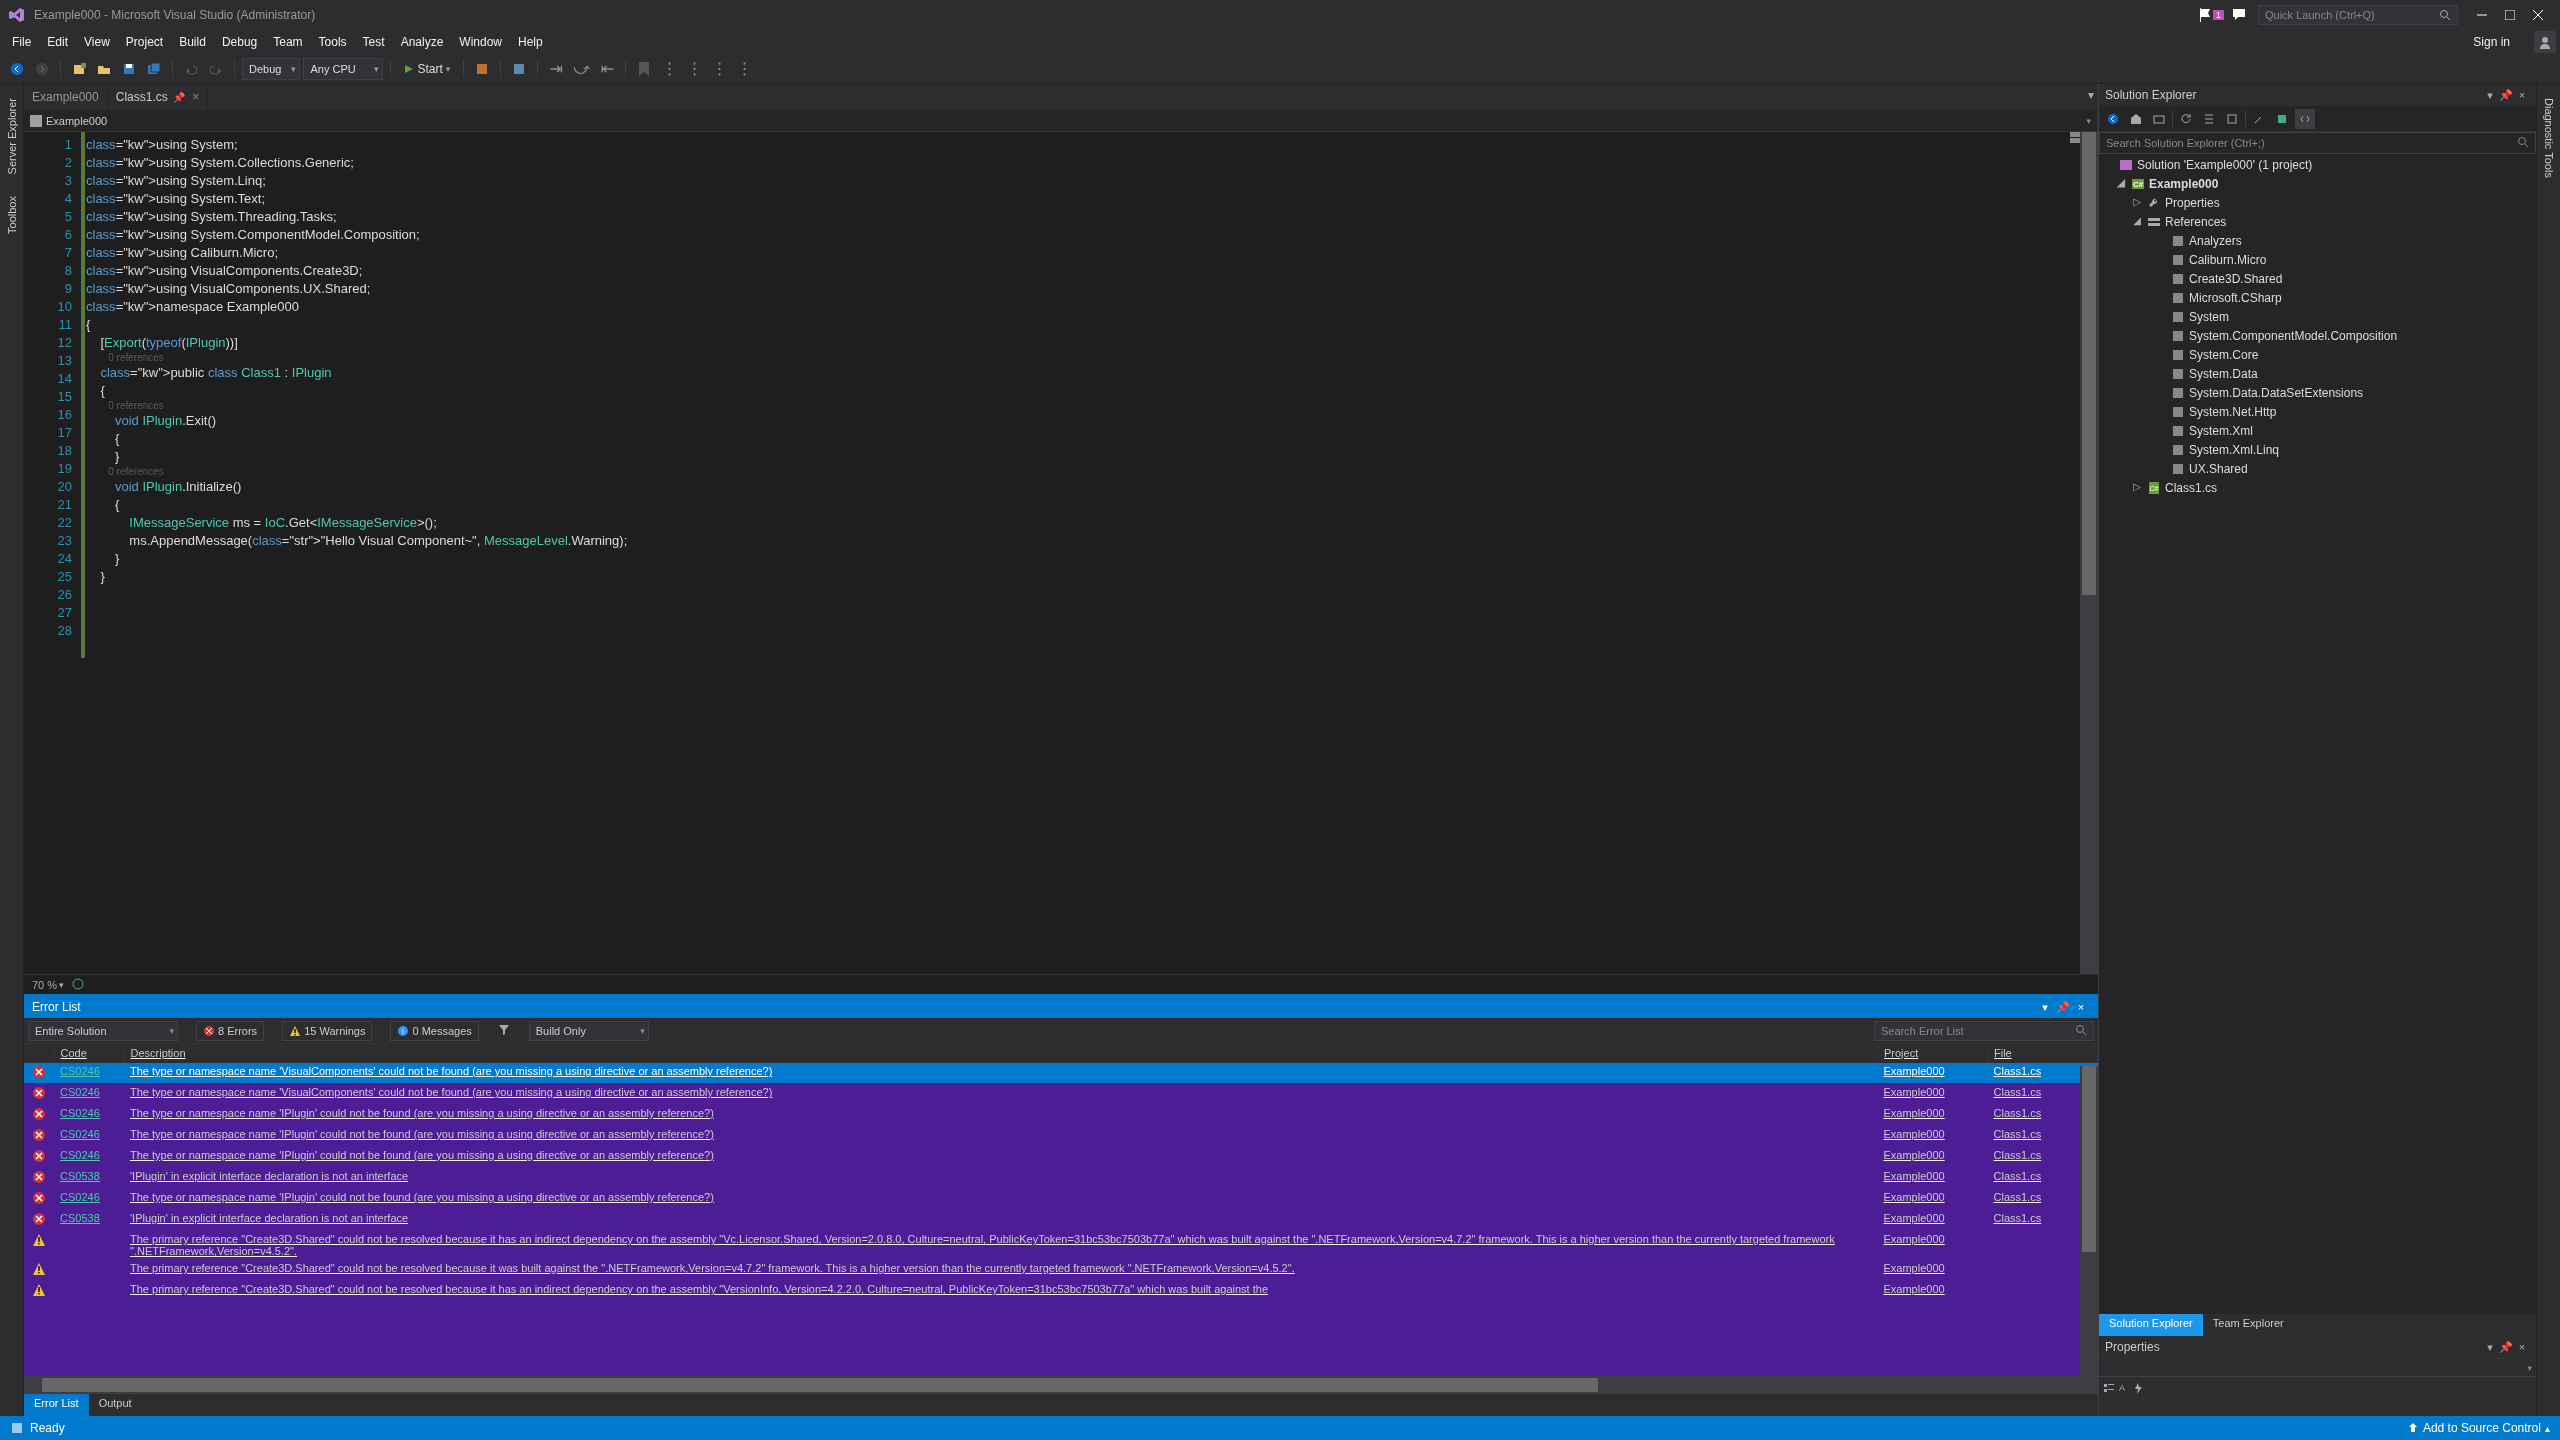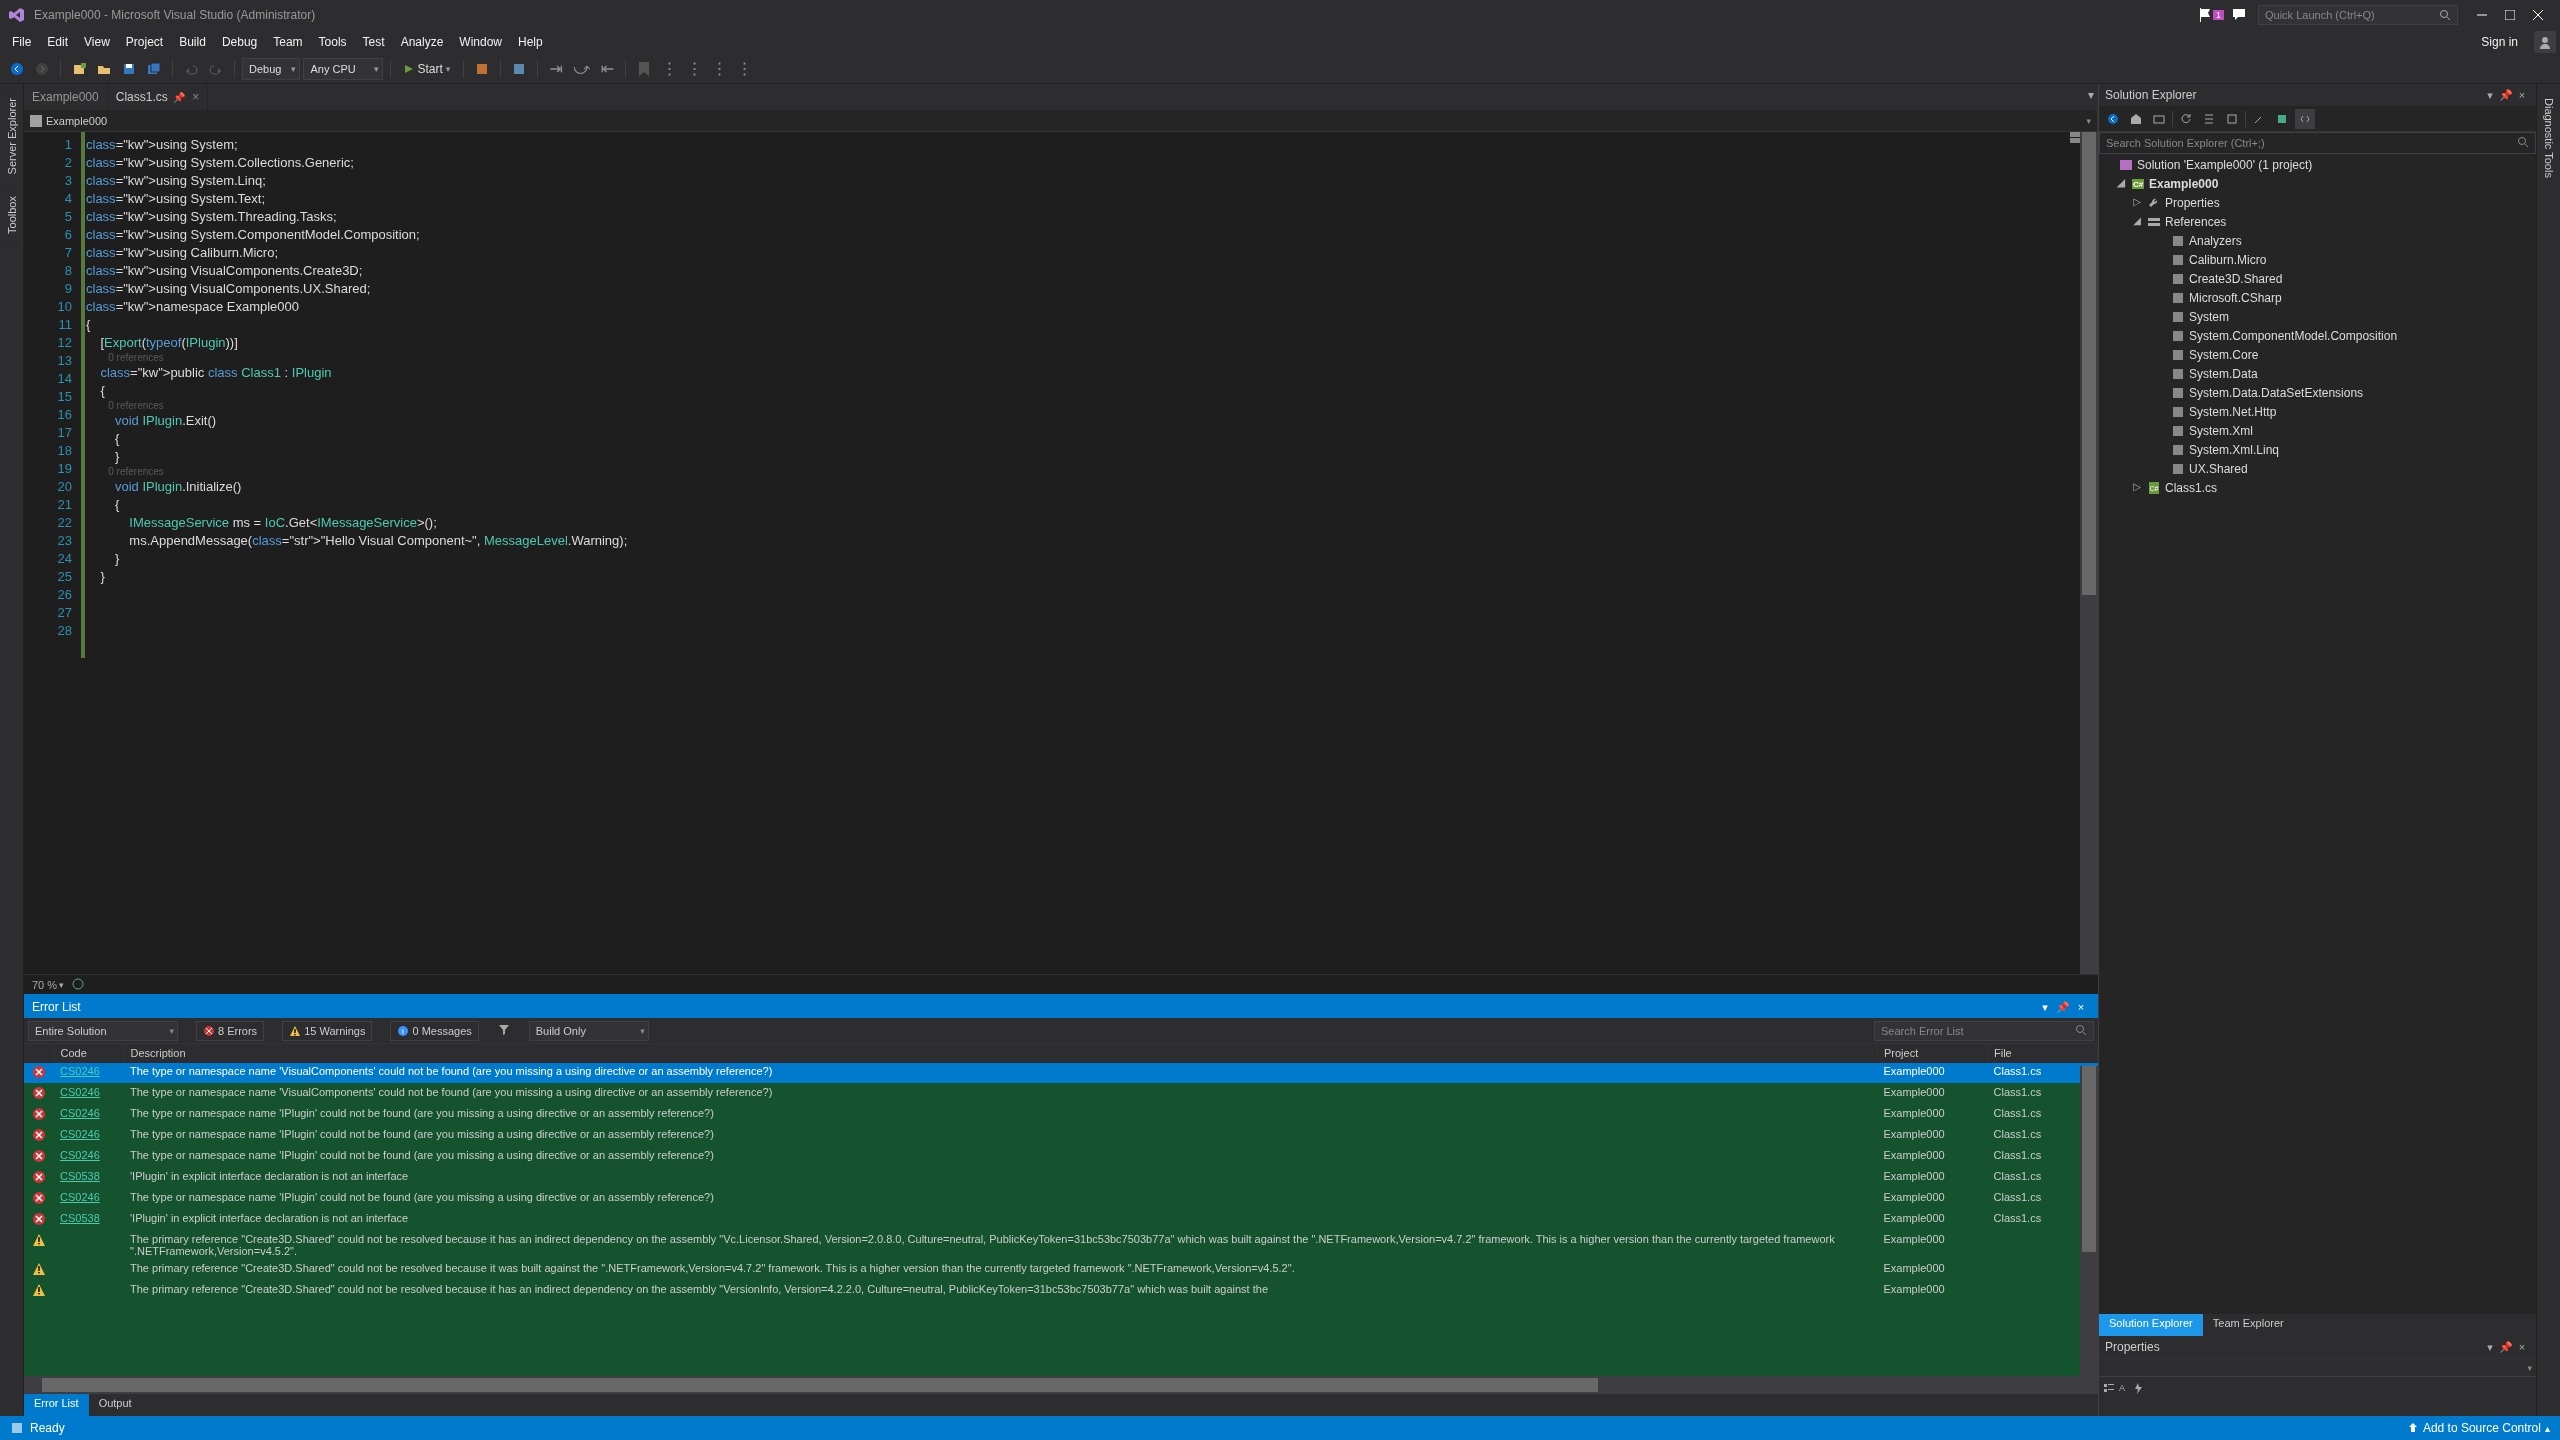--- a/index.html
+++ b/index.html
@@ -11,21 +11,21 @@
 .titlebar .title-text { flex: 0 0 auto; }
 .titlebar .spacer { flex: 1; }
 .titlebar .flag-icon { margin-right: 8px; display: flex; align-items: center; }
 .titlebar .ql { width: 200px; height: 20px; background: #333337; border: 1px solid #3f3f46; color: #888; font-size: 11px; padding: 0 6px; display: flex; align-items: center; justify-content: space-between; margin-right: 10px; }
 .titlebar .winbtn { width: 28px; height: 22px; display: flex; align-items: center; justify-content: center; color: #fff; }
 
 
 .menubar { height: 24px; background: #2d2d30; display: flex; align-items: center; padding: 0 4px; }
 .menubar .menu-item { padding: 3px 8px; font-size: 12px; color: #f1f1f1; }
 .menubar .spacer { flex: 1; }
-.menubar .signin { font-size: 12px; color: #f1f1f1; margin-right: 16px; }
+.menubar .signin { font-size: 12px; color: #f1f1f1; margin-right: 24px; }
 .menubar .avatar { width: 22px; height: 22px; background: #3e3e42; border-radius: 2px; display:flex;align-items:center;justify-content:center; }
 
 
 .toolbar { height: 30px; background: #2d2d30; display: flex; align-items: center; padding: 0 6px; gap: 3px; border-bottom: 1px solid #222; }
 .toolbar .tb-btn { height: 22px; min-width: 22px; display: flex; align-items: center; justify-content: center; padding: 0 3px; }
 .toolbar .tb-sep { width: 1px; height: 18px; background: #3f3f46; margin: 0 4px; }
 .toolbar .tb-combo { height: 22px; background: #333337; border: 1px solid #3f3f46; font-size: 11px; color: #ddd; padding: 0 18px 0 6px; display: flex; align-items: center; position: relative; }
 .toolbar .tb-combo::after { content: "▾"; position: absolute; right: 4px; font-size: 9px; color: #999; }
 .toolbar .tb-start { display: flex; align-items: center; gap: 3px; font-size: 12px; color: #ddd; padding: 0 6px; height: 22px; }
 
@@ -72,21 +72,21 @@
 
 .errlist { height: 400px; display: flex; flex-direction: column; border-top: 2px solid #007acc; }
 .errlist .hdr { height: 22px; background: #007acc; color: #fff; display: flex; align-items: center; padding: 0 8px; font-size: 12px; }
 .errlist .hdr .title { flex: 1; }
 .errlist .hdr .hbtn { width: 18px; text-align: center; font-size: 11px; }
 .errlist .filterbar { height: 26px; background: #2d2d30; display: flex; align-items: center; padding: 0 4px; gap: 18px; border-bottom: 1px solid #333; }
 .errlist .filter-combo { height: 20px; background: #333337; border: 1px solid #3f3f46; font-size: 11px; color: #ccc; padding: 0 16px 0 6px; display: flex; align-items: center; position: relative; }
 .errlist .filter-combo::after { content: "▾"; position: absolute; right: 3px; font-size: 9px; color: #888; }
 .errlist .filter-btn { height: 20px; display: flex; align-items: center; gap: 3px; font-size: 11px; color: #ccc; padding: 0 6px; border: 1px solid #3f3f46; }
 .errlist .filter-search { margin-left: auto; width: 220px; height: 20px; background: #333337; border: 1px solid #3f3f46; font-size: 11px; color: #888; padding: 0 6px; display: flex; align-items: center; justify-content: space-between; }
-.errlist-table { flex: 1; overflow: hidden; background: #14532d; position: relative; }
+.errlist-table { flex: 1; overflow: hidden; background: #4c1d95; position: relative; text-decoration: underline; }
 .errlist-table table { width: 100%; border-collapse: collapse; font-size: 11px; color: #ccc; table-layout: fixed; }
 .errlist-table th { text-align: left; padding: 3px 6px; background: #2d2d30; border-right: 1px solid #333; font-weight: normal; }
 .errlist-table td { padding: 2px 6px; border-top: 1px solid transparent; overflow: hidden; text-overflow: ellipsis; white-space: normal; vertical-align: top; }
 .errlist-table tr.sel { background: #007acc; color: #fff; }
 .errlist-table .icon-cell { width: 24px; text-align: center; }
 .errlist-table .codelink { color: #4ec9b0; text-decoration: underline; }
 .errlist-scroll { width: 18px; background: #3e3e42; position: absolute; right: 0; top: 22px; bottom: 0; }
 .errlist-scroll .thumb { position: absolute; left:2px; right:2px; top: 0; height: 60%; background: #686868; }
 .hscroll-bar { height: 18px; background: #3e3e42; position: relative; }
 .hscroll-bar .thumb { position:absolute; top:2px; bottom:2px; left:18px; width:75%; background:#686868; }

